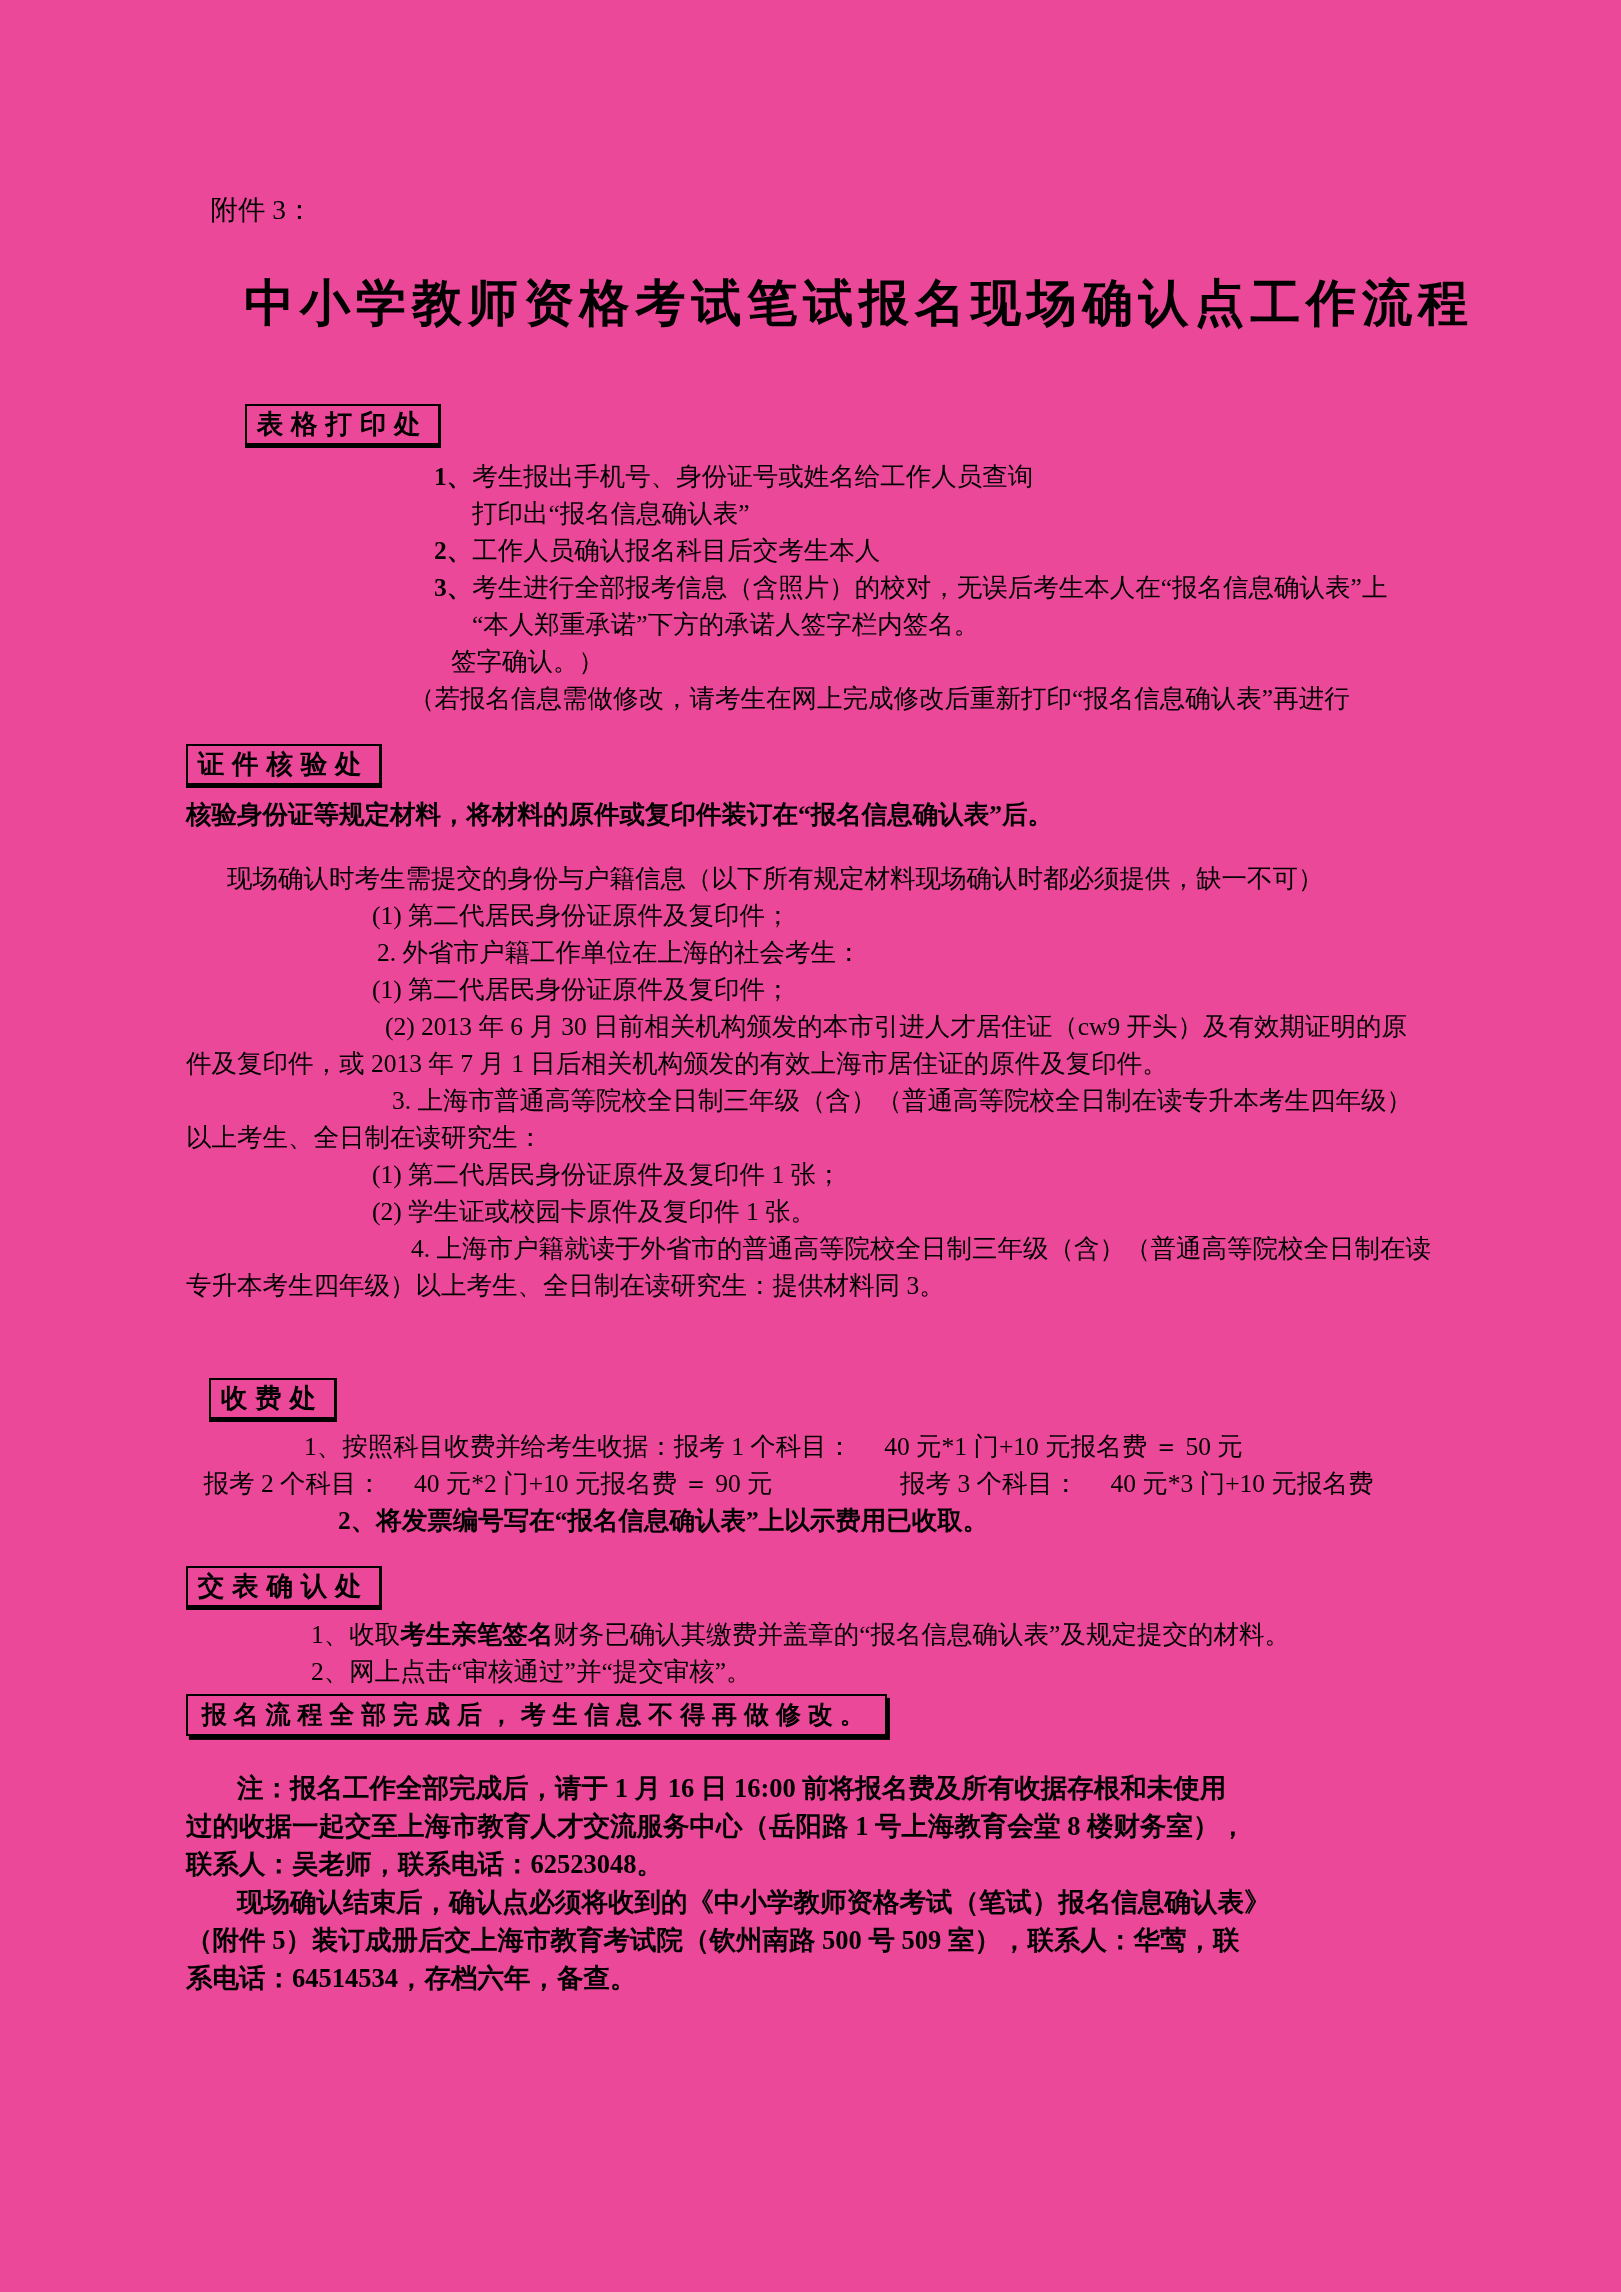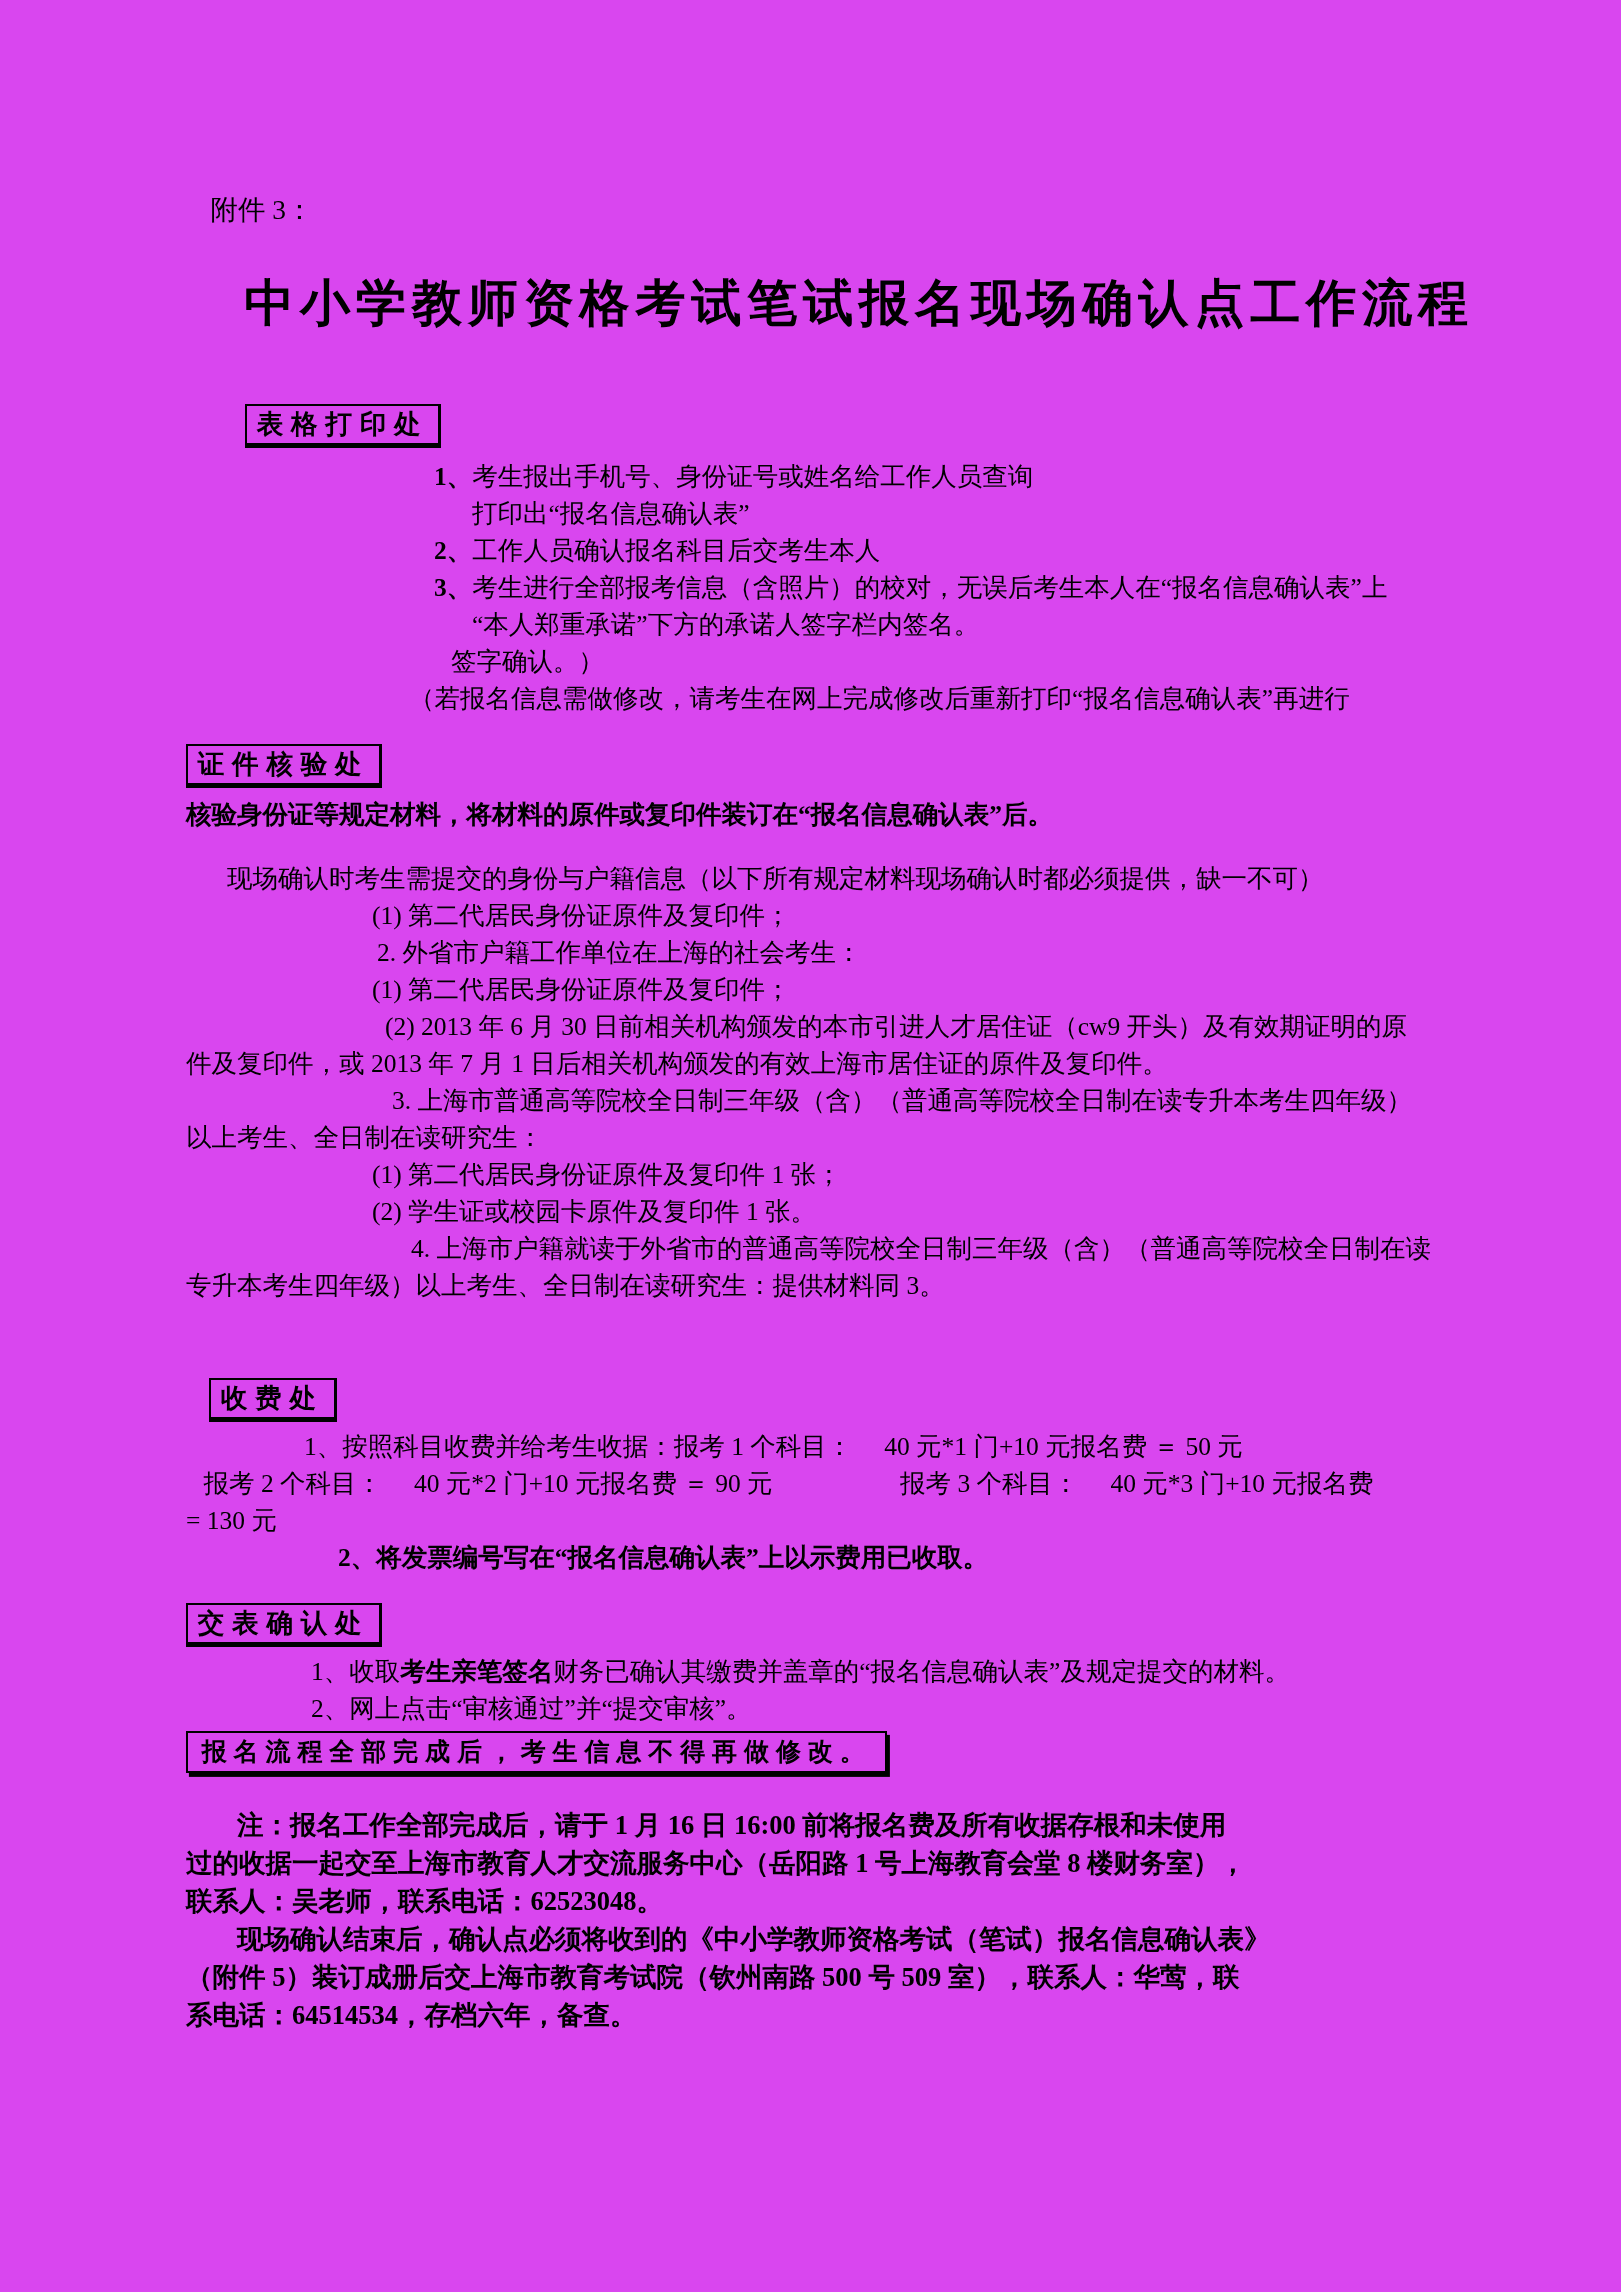--- a/index.html
+++ b/index.html
@@ -1,20 +1,20 @@
 <!DOCTYPE html>
 <html><head>
 <meta charset="utf-8">
 <style>
   html,body { margin:0; padding:0; background:#888; }
   .page {
     position:relative;
     width:1621px; height:2293px;
     margin:0 auto;
-    background:#d946ef;
+    background:#ec4899;
     font-family:"Liberation Serif","DejaVu Serif",serif;
     color:#000;
     box-sizing:border-box;
     padding:191px 147px 0 186px;
     overflow:hidden;
   }
   .ln {
     font-size:25.5px;
     line-height:37px;
     white-space:pre-wrap;
@@ -117,21 +117,20 @@
   <div class="ln mL190">(1) 第二代居民身份证原件及复印件 1 张；</div>
   <div class="ln mL190">(2) 学生证或校园卡原件及复印件 1 张。</div>
   <div class="ln mL230">4. 上海市户籍就读于外省市的普通高等院校全日制三年级（含）（普通高等院校全日制在读</div>
   <div class="ln">专升本考生四年级）以上考生、全日制在读研究生：提供材料同 3。</div>
 
   <div class="mt75">
     <span class="hdr-box">收费处</span>
   </div>
   <div class="ln mL120 mt6">1、按照科目收费并给考生收据：报考 1 个科目：　 40 元*1 门+10 元报名费 ＝ 50 元</div>
   <div class="ln mL18">报考 2 个科目：　 40 元*2 门+10 元报名费 ＝ 90 元　　　　　报考 3 个科目：　 40 元*3 门+10 元报名费</div>
-  <div class="ln">= 130 元</div>
   <div class="ln b mL155">2、将发票编号写在“报名信息确认表”上以示费用已收取。</div>
 
   <div class="mt28">
     <span class="hdr-box">交表确认处</span>
   </div>
   <div class="ln mL128 mt6"><span>1、收取</span><span class="b">考生亲笔签名</span><span>财务已确认其缴费并盖章的“报名信息确认表”及规定提交的材料。</span></div>
   <div class="ln mL128">2、网上点击“审核通过”并“提交审核”。</div>
   <div>
     <span class="final-box">报名流程全部完成后，考生信息不得再做修改。</span>
   </div>

